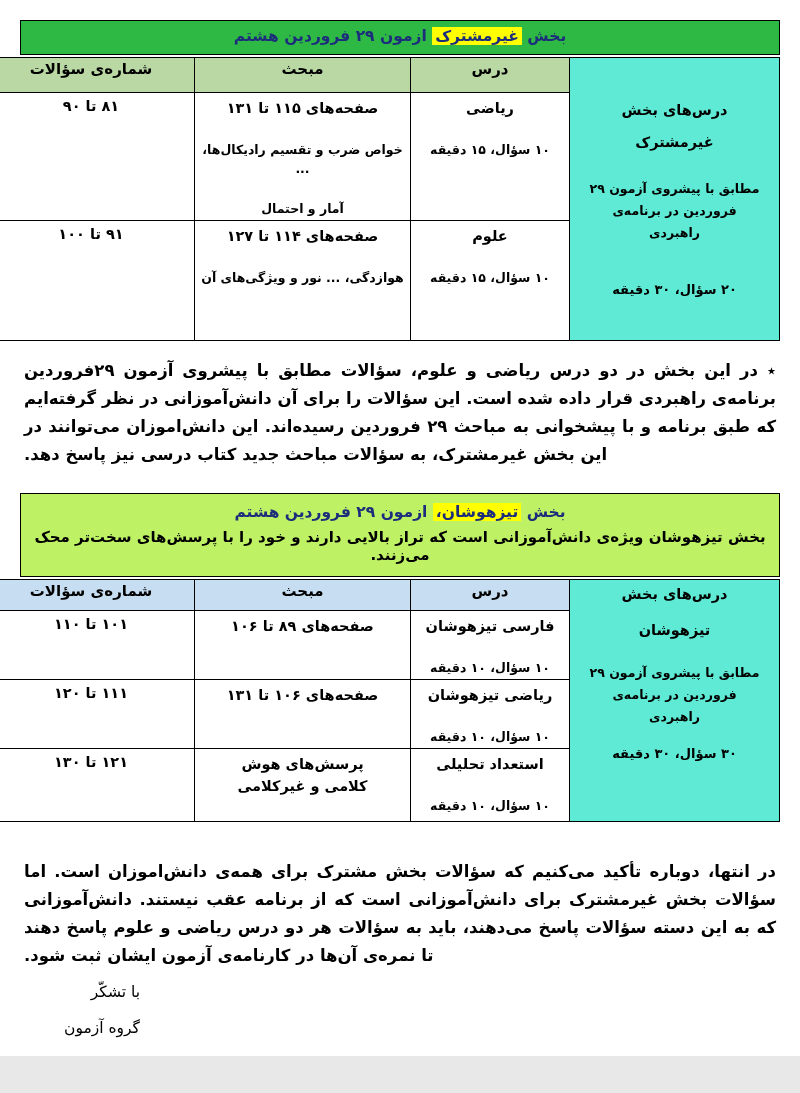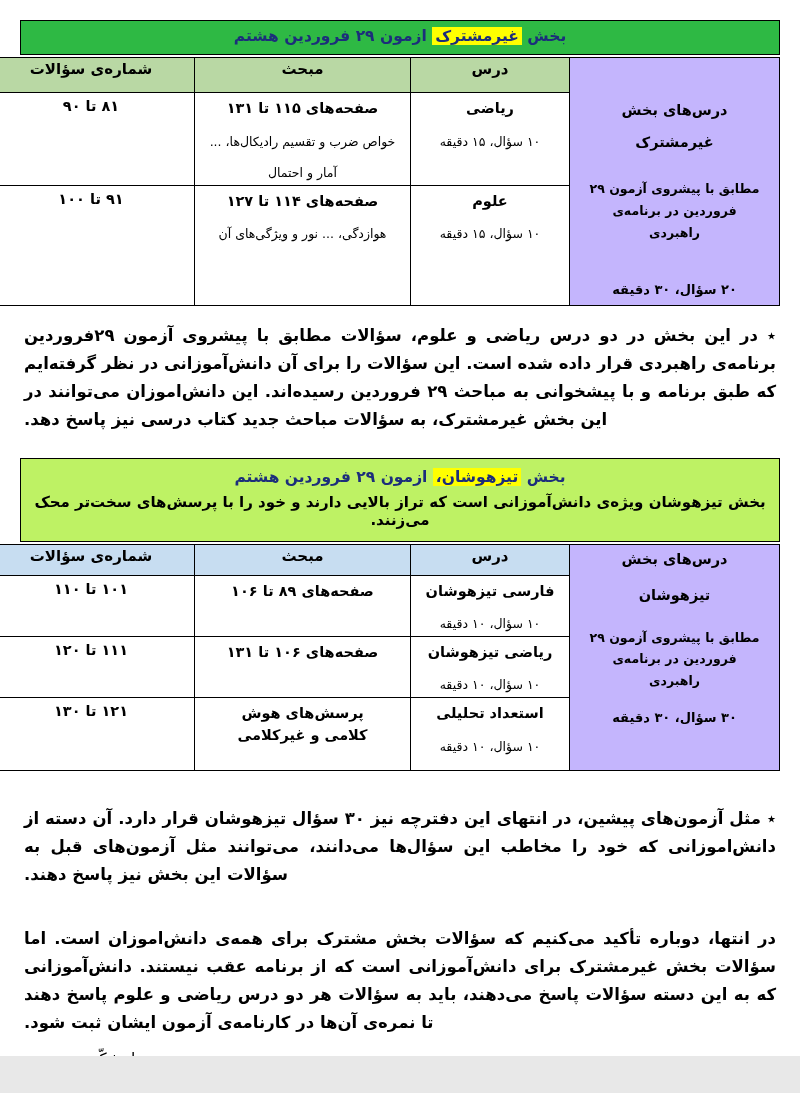--- a/index.html
+++ b/index.html
@@ -16,32 +16,32 @@
   .banner-sub   { color:#000; font-size:13.5px; margin-top:8px; }
   .banner-blue .banner-sub { font-size:15px; margin-top:7px; }
   .hl { background:#ffff00; color:inherit; padding:0 3px; }
 
   
   table.tbl { border-collapse:collapse; table-layout:fixed; width:792px; direction:rtl; }
   .tbl td, .tbl th { border:1px solid #000; vertical-align:top; text-align:center; padding:2px 5px; box-sizing:border-box; }
   .tbl th { font-size:15px; font-weight:bold; }
   .green-tbl th { background:#b9d8a4; }
   .blue-tbl th  { background:#c7ddf1; }
-  .merged { background:#c4b5fd; }
+  .merged { background:#5eead4; }
 
   .green-tbl tr.h-row { height:35px; }
   .green-tbl tr.row-1 { height:88px; }
   .green-tbl tr.row-2 { height:120px; }
   .blue-tbl tr.h-row { height:31px; }
   .blue-tbl tr.row-1 { height:56px; }
   .blue-tbl tr.row-2 { height:56px; }
   .blue-tbl tr.row-3 { height:73px; }
 
   .c-main { font-weight:bold; font-size:14.5px; margin-top:3px; line-height:1.5; }
-  .c-sub  { font-weight:normal; font-size:12.5px; margin-top:12px; line-height:1.55; }
+  .c-sub  { font-weight:bold; font-size:12.5px; margin-top:20px; line-height:1.55; }
   .qnum   { font-weight:bold; font-size:14.5px; padding-top:5px !important; }
 
   .side-title { font-weight:bold; font-size:14.5px; }
   .side-note  { font-weight:bold; font-size:12.5px; line-height:1.75; padding:0 10px; }
   .side-count { font-weight:bold; font-size:13px; }
   .g-side .s1 { margin-top:42px; }
   .g-side .s2 { margin-top:16px; }
   .g-side .s3 { margin-top:28px; }
   .g-side .s4 { margin-top:38px; }
   .b-side .s1 { margin-top:4px; }
@@ -171,21 +171,20 @@
         <div class="c-sub">۱۰ سؤال، ۱۰ دقیقه</div>
       </td>
       <td>
         <div class="c-main" style="padding:0 28px;">پرسش‌های هوش کلامی و غیرکلامی</div>
       </td>
       <td class="qnum">۱۲۱ تا ۱۳۰</td>
     </tr>
   </tbody>
     </table>
 
-  <p class="para para-2">٭ مثل آزمون‌های پیشین، در انتهای این دفترچه نیز ۳۰ سؤال تیزهوشان قرار دارد. آن دسته از دانش‌اموزانی که خود را مخاطب این سؤال‌ها می‌دانند، می‌توانند مثل آزمون‌های قبل به سؤالات این بخش نیز پاسخ دهند.</p>
 
   <p class="para para-3">در انتها، دوباره تأکید می‌کنیم که سؤالات بخش مشترک برای همه‌ی دانش‌اموزان است. اما سؤالات بخش غیرمشترک برای دانش‌آموزانی است که از برنامه عقب نیستند. دانش‌آموزانی که به این دسته سؤالات پاسخ می‌دهند، باید به سؤالات هر دو درس ریاضی و علوم پاسخ دهند تا نمره‌ی آن‌ها در کارنامه‌ی آزمون ایشان ثبت شود.</p>
 
   <div class="signature">
     <div>با تشکّر</div>
     <div>گروه آزمون هشتم</div>
   </div>
 
 </div>
 

